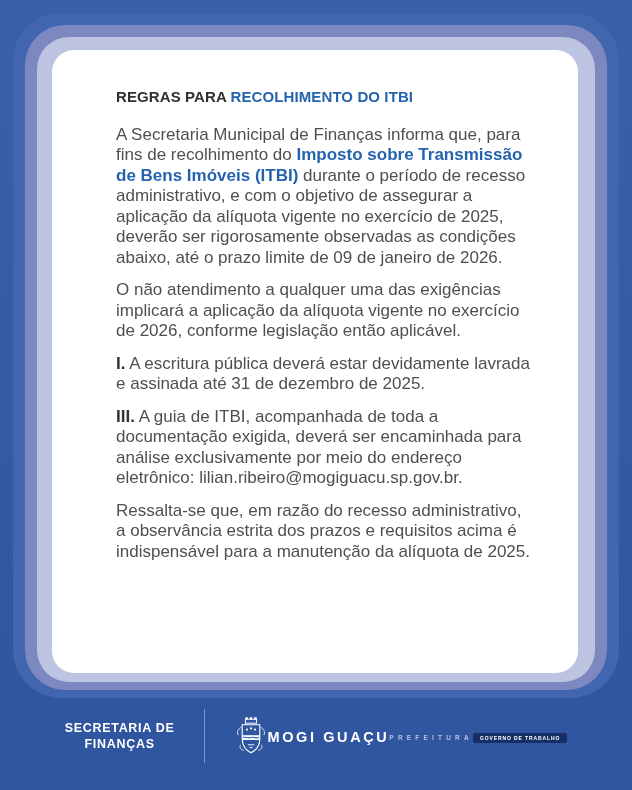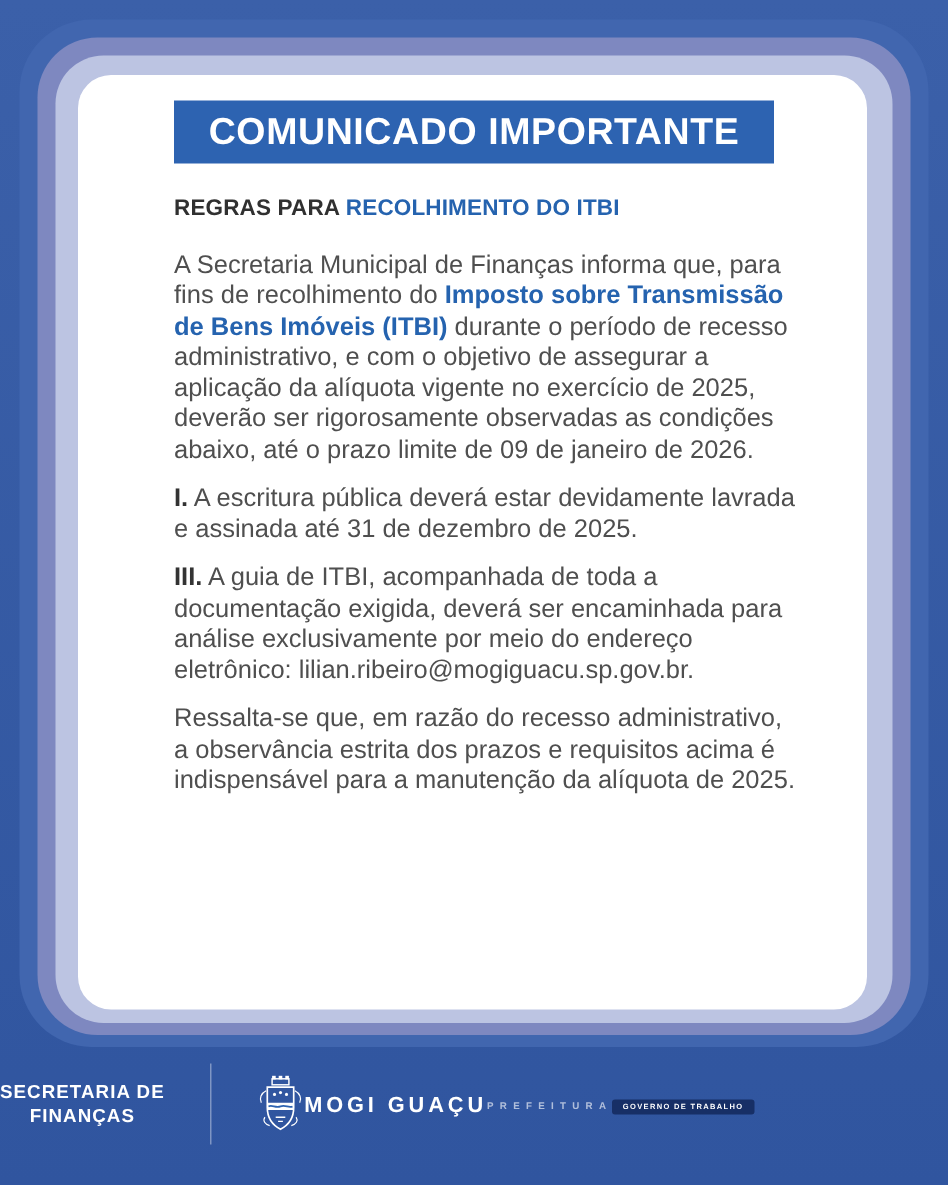--- a/index.html
+++ b/index.html
@@ -38,21 +38,21 @@
   .body-text { width:414px; }
   .body-text p {
     margin-top:12px; font-size:17px; line-height:20.5px; color:#4F4F4F;
   }
   .body-text p.first { margin-top:19px; }
   .seg-accent { color:#2563AF; font-weight:700; }
   .seg-bold { color:#333333; font-weight:700; }
 
   .footer {
     position:absolute; left:0; right:0; bottom:8px; height:92px;
-    display:flex; align-items:center; justify-content:flex-start; gap:30px;
+    display:flex; align-items:center; justify-content:center; gap:30px;
   }
   .dept {
     text-align:center; color:#ffffff; font-weight:700; font-size:12.5px;
     line-height:16px; letter-spacing:0.7px;
   }
   .footer-divider {
     width:1px; height:54px; background:rgba(255,255,255,0.38);
   }
   .logo { display:flex; flex-direction:row; align-items:center; }
   .crest { display:block; }
@@ -72,30 +72,28 @@
 </style>
 </head>
 <body>
 
 <div class="page">
   <div class="band band1"></div>
   <div class="band band2"></div>
   <div class="band band3"></div>
 
   <div class="card">
-    <div class="banner">
-      <span class="banner-title">COMUNICADO IMPORTANTE</span>
-    </div>
 
     <div class="heading">
       <div><span>REGRAS PARA </span><span class="accent">RECOLHIMENTO DO ITBI</span></div>
     </div>
 
     <div class="body-text">
       <p class="first"><span>A Secretaria Municipal de Finanças informa que, para fins de recolhimento do </span><span class="seg-accent">Imposto sobre Transmissão de Bens Imóveis (ITBI)</span><span> durante o período de recesso administrativo, e com o objetivo de assegurar a aplicação da alíquota vigente no exercício de 2025, deverão ser rigorosamente observadas as condições abaixo, até o prazo limite de 09 de janeiro de 2026.</span></p>
+      <p><span>O não atendimento a qualquer uma das exigências implicará a aplicação da alíquota vigente no exercício de 2026, conforme legislação então aplicável.</span></p>
       <p><span class="seg-bold">I.</span><span> A escritura pública deverá estar devidamente lavrada e assinada até 31 de dezembro de 2025.</span></p>
       <p><span class="seg-bold">III.</span><span> A guia de ITBI, acompanhada de toda a documentação exigida, deverá ser encaminhada para análise exclusivamente por meio do endereço eletrônico: lilian.ribeiro@mogiguacu.sp.gov.br.</span></p>
       <p><span>Ressalta-se que, em razão do recesso administrativo, a observância estrita dos prazos e requisitos acima é indispensável para a manutenção da alíquota de 2025.</span></p>
     </div>
   </div>
 
   <div class="footer">
     <div class="dept">
       <div>SECRETARIA DE</div>
       <div>FINANÇAS</div>

